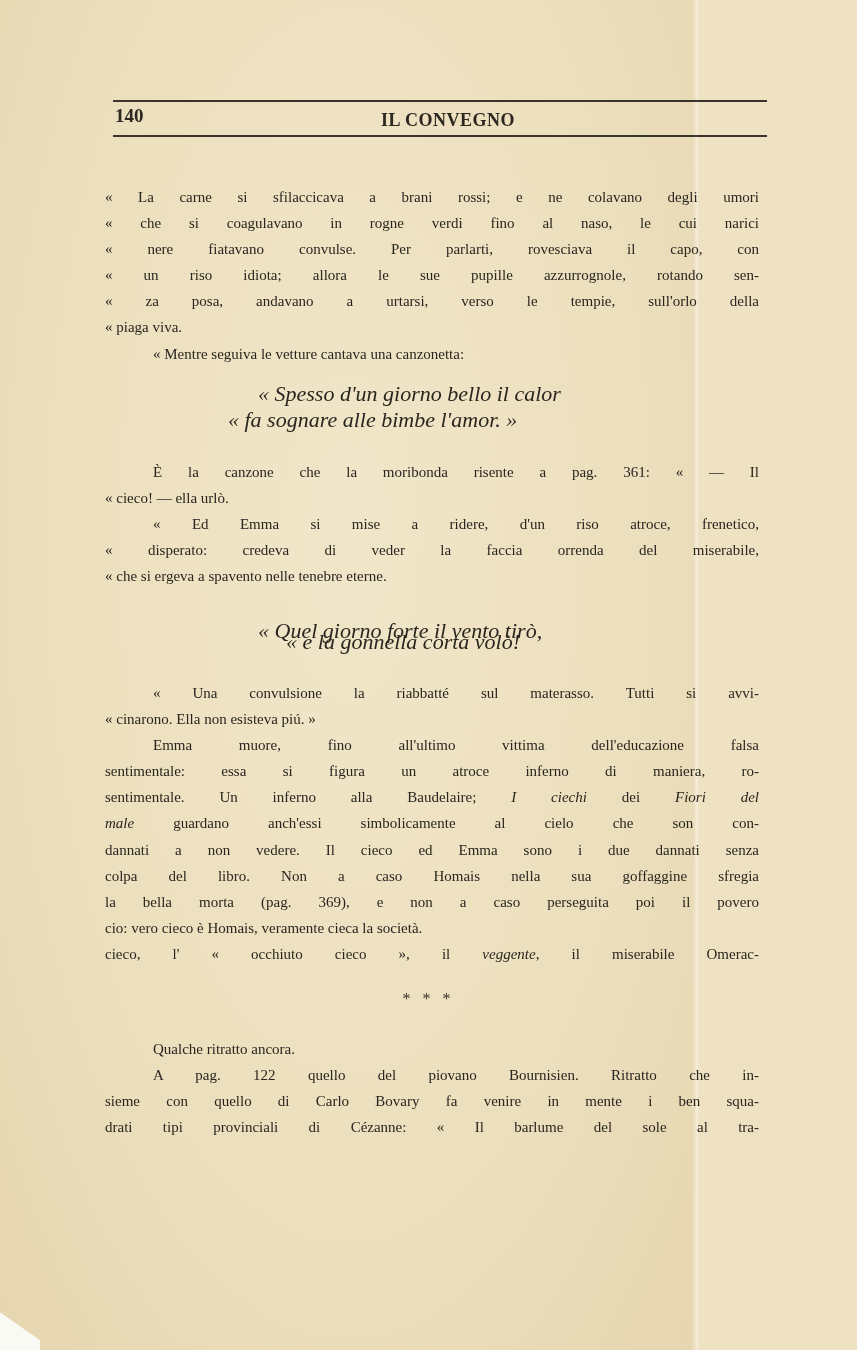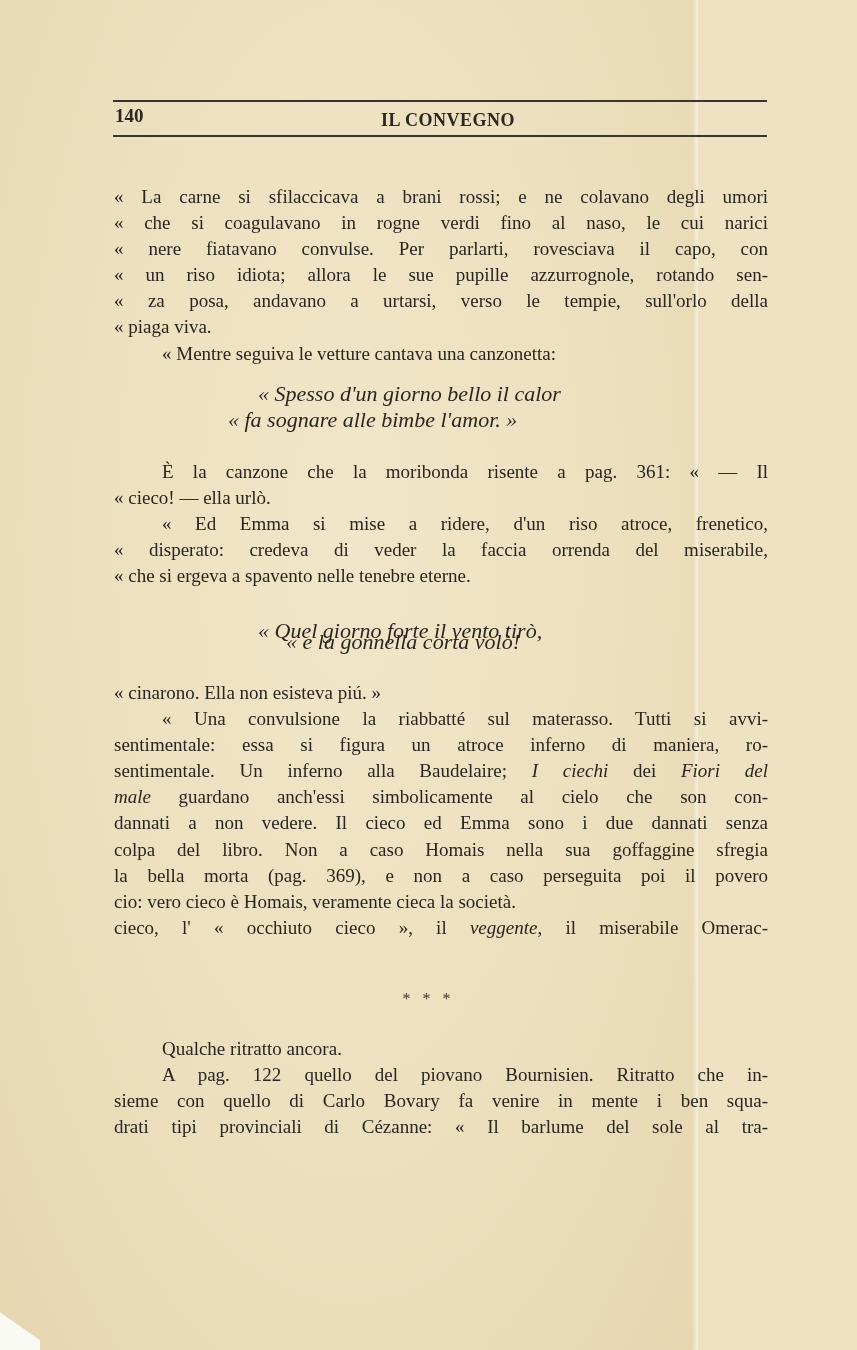--- a/index.html
+++ b/index.html
@@ -31,22 +31,22 @@
     font-family: "Liberation Serif", serif; font-weight: bold;
     font-size: 19px; color: #2c2820;
   }
   .running-head {
     position: absolute; left: 0; right: 0; top: 8px; text-align: center;
     font-family: "Liberation Serif", serif; font-weight: bold;
     font-size: 18px; letter-spacing: 0.5px; color: #2c2820;
     padding-left: 16px;
   }
   .text {
-    position: absolute; left: 114px; width: 654px;
-    font-family: "Liberation Serif", serif; font-size: 19px;
+    position: absolute; left: 105px; width: 654px;
+    font-family: "Liberation Serif", serif; font-size: 15px;
     color: #2a261f; line-height: 26.1px;
   }
   .line { white-space: nowrap; display: block; text-align: justify; text-align-last: justify; height: 26.1px; }
   .line.last { text-align-last: left; }
   .indent { padding-left: 48px; }
   .verse {
     position: absolute; font-family: "Liberation Serif", serif; font-style: italic;
     font-size: 22px; color: #2a261f; line-height: 26.5px; white-space: nowrap;
   }
   .stars {
@@ -85,22 +85,23 @@
     <span class="line last">« cieco! — ella urlò.</span>
     <span class="line indent">« Ed Emma si mise a ridere, d'un riso atroce, frenetico,</span>
     <span class="line">« disperato: credeva di veder la faccia orrenda del miserabile,</span>
     <span class="line last">« che si ergeva a spavento nelle tenebre eterne.</span>
   </div>
 
   <div class="verse" style="left:258px; top:618px;">« Quel giorno forte il vento tirò,</div>
   <div class="verse" style="left:258px; top:629px;margin-left:28px;">« e la gonnella corta volò!</div>
 
   <div class="text" style="top:680px;">
+    <span class="line indent">« Una convulsione la riabbatté sul materasso. Tutti si avvi-</span>
     <span class="line last">« cinarono. Ella non esisteva piú. »</span>
-    <span class="line indent">« Una convulsione la riabbatté sul materasso. Tutti si avvi-</span>
+    <span class="line indent">Emma muore, fino all'ultimo vittima dell'educazione falsa</span>
     <span class="line">sentimentale: essa si figura un atroce inferno di maniera, ro-</span>
     <span class="line"><span>sentimentale. Un inferno alla Baudelaire; </span><i>I ciechi</i><span> dei </span><i>Fiori del</i></span>
     <span class="line"><i>male</i><span> guardano anch'essi simbolicamente al cielo che son con-</span></span>
     <span class="line">dannati a non vedere. Il cieco ed Emma sono i due dannati senza</span>
     <span class="line">colpa del libro. Non a caso Homais nella sua goffaggine sfregia</span>
     <span class="line">la bella morta (pag. 369), e non a caso perseguita poi il povero</span>
     <span class="line last">cio: vero cieco è Homais, veramente cieca la società.</span>
     <span class="line"><span>cieco, l' « occhiuto cieco », il </span><i>veggente</i><span>, il miserabile Omerac-</span></span>
   </div>
 

